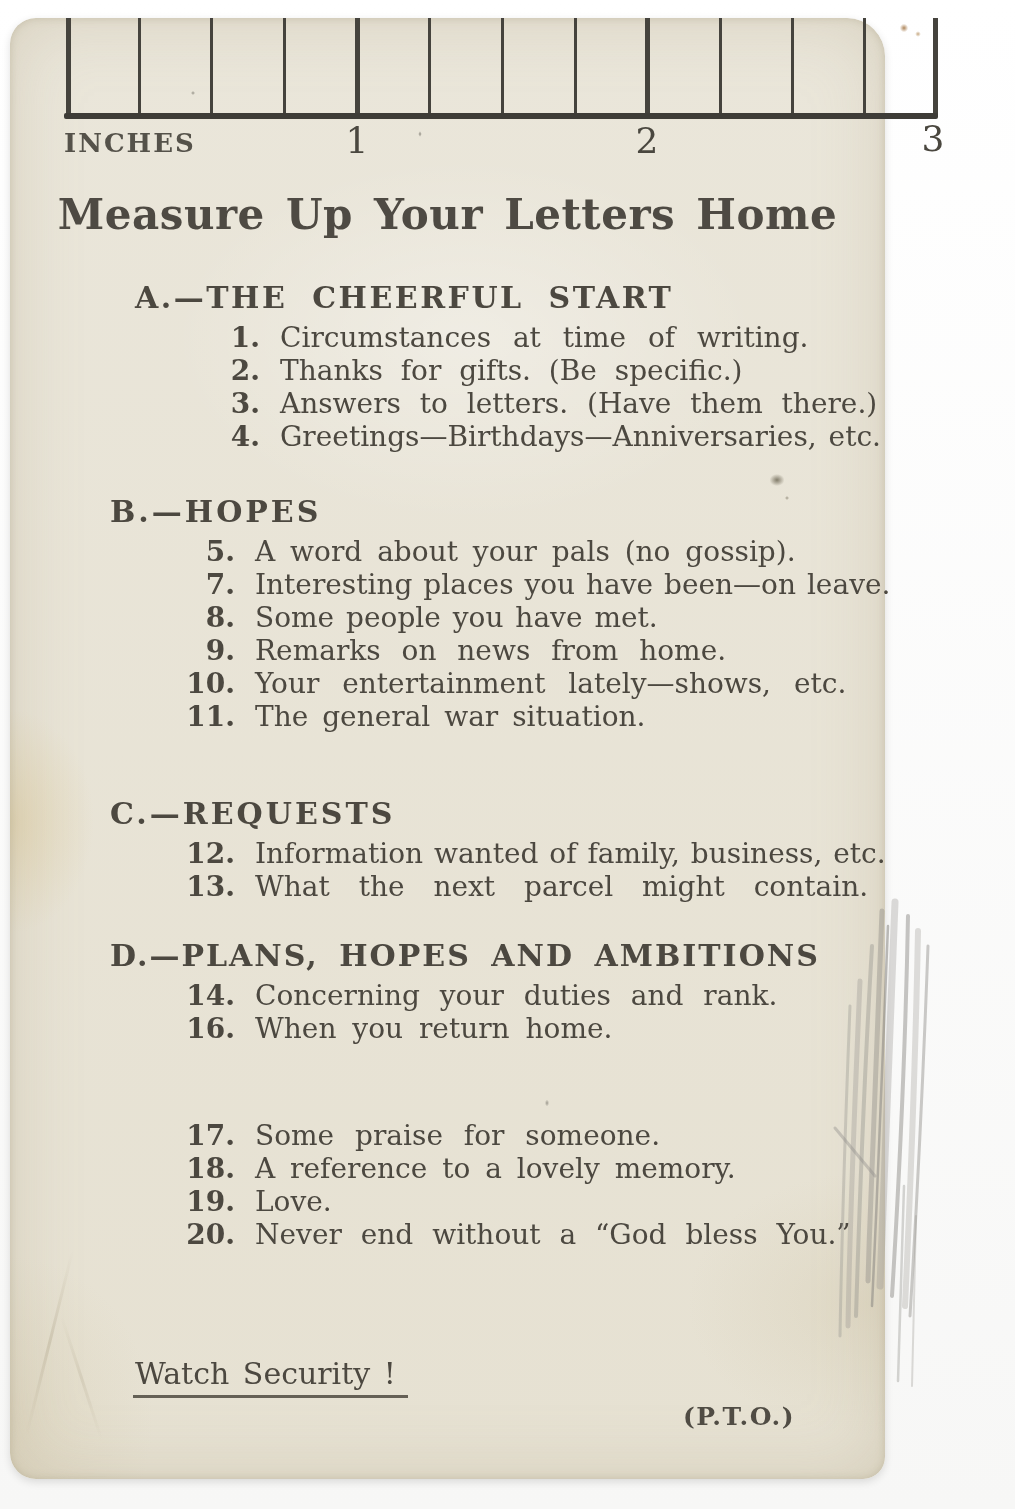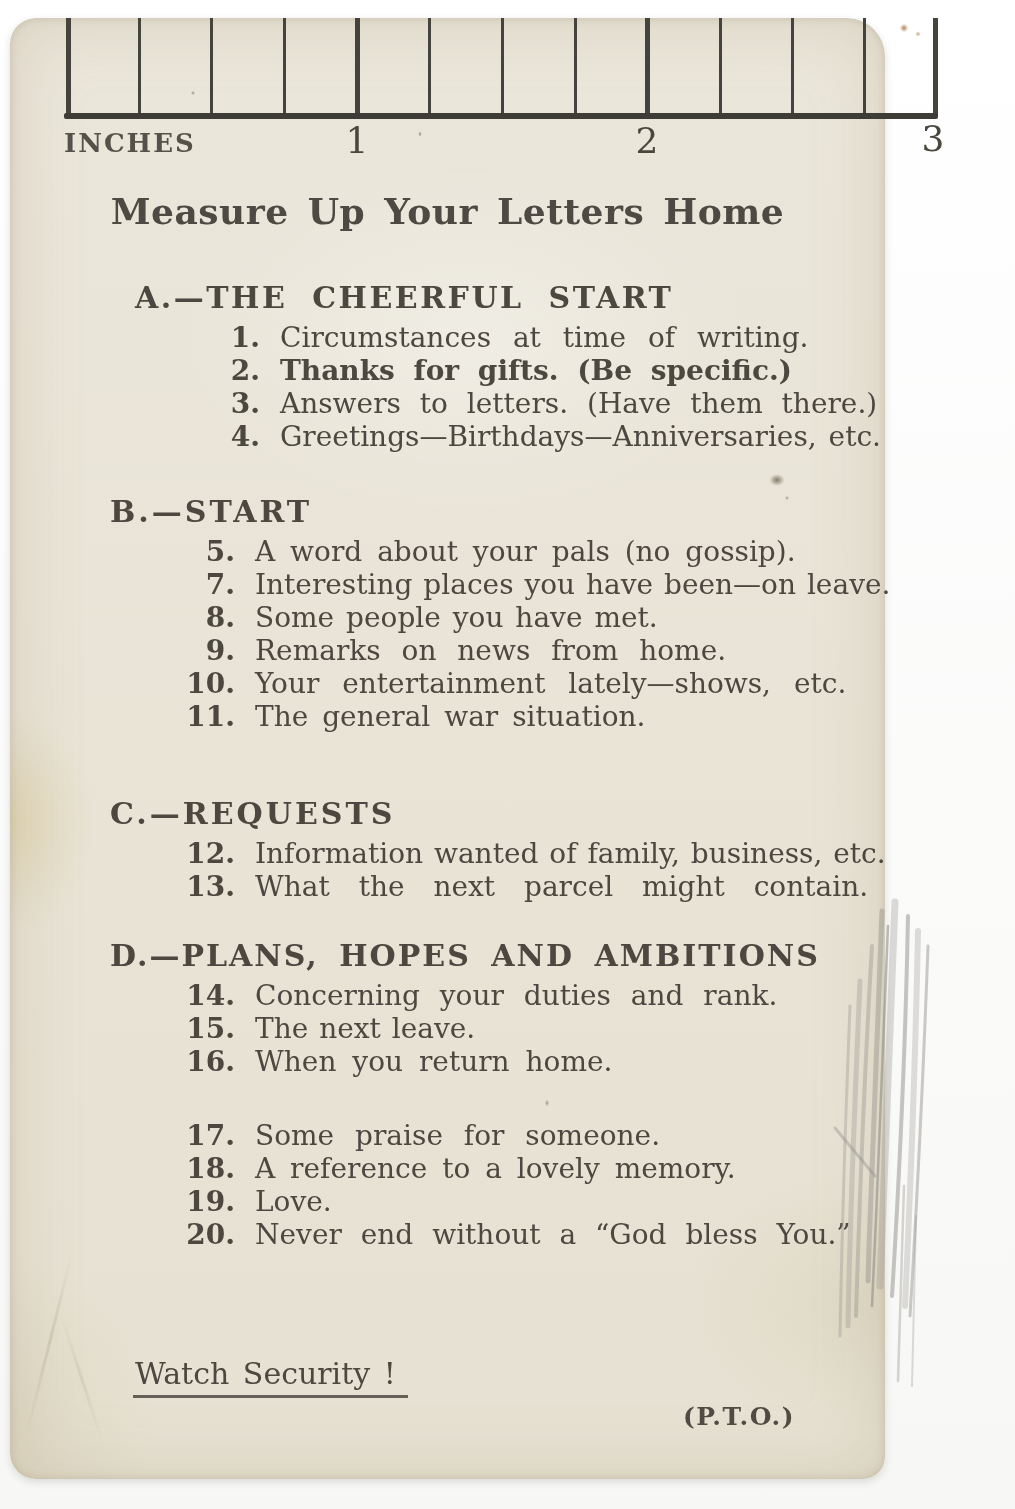--- a/index.html
+++ b/index.html
@@ -16,21 +16,21 @@
         box-shadow: inset 0 0 70px rgba(168,156,122,.28), inset 0 0 9px rgba(150,140,110,.35), 0 3px 8px rgba(0,0,0,.12);
         color:#4c4840;}
   
   .tick{position:absolute;top:0;background:#45433d;}
   .tick.minor{width:3px;height:96px;}
   .tick.major{width:5px;height:98px;}
   .ruler-base{position:absolute;top:95px;height:6px;background:#3e3c37;border-radius:2px;}
   .ruler-label{position:absolute;top:110px;font-size:26px;letter-spacing:2px;font-weight:bold;color:#55524a;}
   .ruler-num{position:absolute;top:102px;width:44px;text-align:center;font-size:36px;color:#4a473f;}
   
-  .title{position:absolute;top:172px;left:0;width:100%;text-align:center;font-size:36px;font-weight:bold;
+  .title{position:absolute;top:172px;left:0;width:100%;text-align:center;font-size:42px;font-weight:bold;
          word-spacing:6px;letter-spacing:.5px;color:#4e4a43;}
   .section{position:absolute;left:0;width:985px;}
   .sec-heading{margin:0 0 0 100px;font-size:30px;font-weight:bold;letter-spacing:2.5px;word-spacing:10px;line-height:34px;color:#4c4840;}
   .items{list-style:none;margin:6px 0 0 0;padding:0;}
   .items li{line-height:33px;height:33px;white-space:nowrap;font-size:28px;}
   .num{display:inline-block;width:105px;margin-left:120px;text-align:right;font-weight:bold;}
   .itx{margin-left:20px;}
   .footer-motto{position:absolute;top:1300px;left:190px;font-size:29px;word-spacing:7px;}
   .footer-security{position:absolute;top:1338px;left:123px;font-size:30px;word-spacing:4px;
                    padding:0 12px 4px 2px;border-bottom:3px solid rgba(78,73,64,.85);}
@@ -66,28 +66,28 @@
       <div class="ruler-num" style="left:615px;">2</div>
       <div class="ruler-num" style="left:901px;top:100px;">3</div>
     </div>
 
     <div class="title">Measure Up Your Letters Home</div>
 
     <div class="section" style="top:263px;margin-left:25px;">
       <h2 class="sec-heading" style="word-spacing:12px;">A.—THE CHEERFUL START</h2>
       <ol class="items">
         <li><span class="num">1.</span><span class="itx" style="word-spacing:13px;">Circumstances at time of writing.</span></li>
-        <li><span class="num">2.</span><span class="itx" style="word-spacing:9px;font-weight:bold;">Thanks for gifts.  (Be specific.)</span></li>
+        <li><span class="num">2.</span><span class="itx" style="word-spacing:9px;">Thanks for gifts.  (Be specific.)</span></li>
         <li><span class="num">3.</span><span class="itx" style="word-spacing:10px;">Answers to letters.  (Have them there.)</span></li>
         <li><span class="num">4.</span><span class="itx" style="word-spacing:3px;">Greetings—Birthdays—Anniversaries, etc.</span></li>
       </ol>
     </div>
 
     <div class="section" style="top:477px;">
-      <h2 class="sec-heading" style="letter-spacing:3px;">B.—START</h2>
+      <h2 class="sec-heading" style="letter-spacing:3px;">B.—HOPES</h2>
       <ol class="items">
         <li><span class="num">5.</span><span class="itx" style="word-spacing:6px;">A word about your pals (no gossip).</span></li>
         <li><span class="num">7.</span><span class="itx" style="word-spacing:2px;">Interesting places you have been—on leave.</span></li>
         <li><span class="num">8.</span><span class="itx" style="word-spacing:3px;">Some people you have met.</span></li>
         <li><span class="num">9.</span><span class="itx" style="word-spacing:12px;">Remarks on news from home.</span></li>
         <li><span class="num">10.</span><span class="itx" style="word-spacing:14px;">Your entertainment lately—shows, etc.</span></li>
         <li><span class="num">11.</span><span class="itx" style="word-spacing:5px;">The general war situation.</span></li>
       </ol>
     </div>
 
@@ -96,21 +96,20 @@
       <ol class="items">
         <li><span class="num">12.</span><span class="itx" style="word-spacing:2px;">Information wanted of family, business, etc.</span></li>
         <li><span class="num">13.</span><span class="itx" style="word-spacing:20px;">What the next parcel might contain.</span></li>
       </ol>
     </div>
 
     <div class="section" style="top:921px;">
       <h2 class="sec-heading" style="word-spacing:8px;letter-spacing:2px;">D.—PLANS, HOPES AND AMBITIONS</h2>
       <ol class="items">
         <li><span class="num">14.</span><span class="itx" style="word-spacing:11px;">Concerning your duties and rank.</span></li>
-        <li><span class="num">15.</span><span class="itx" style="word-spacing:2px;">The next leave.</span></li>
         <li><span class="num">16.</span><span class="itx" style="word-spacing:7px;">When you return home.</span></li>
       </ol>
     </div>
 
     <div class="section" style="top:1095px;">
       <ol class="items">
         <li><span class="num">17.</span><span class="itx" style="word-spacing:12px;">Some praise for someone.</span></li>
         <li><span class="num">18.</span><span class="itx" style="word-spacing:6px;">A reference to a lovely memory.</span></li>
         <li><span class="num">19.</span><span class="itx">Love.</span></li>
         <li><span class="num">20.</span><span class="itx" style="word-spacing:10px;">Never end without a “God bless You.”</span></li>

